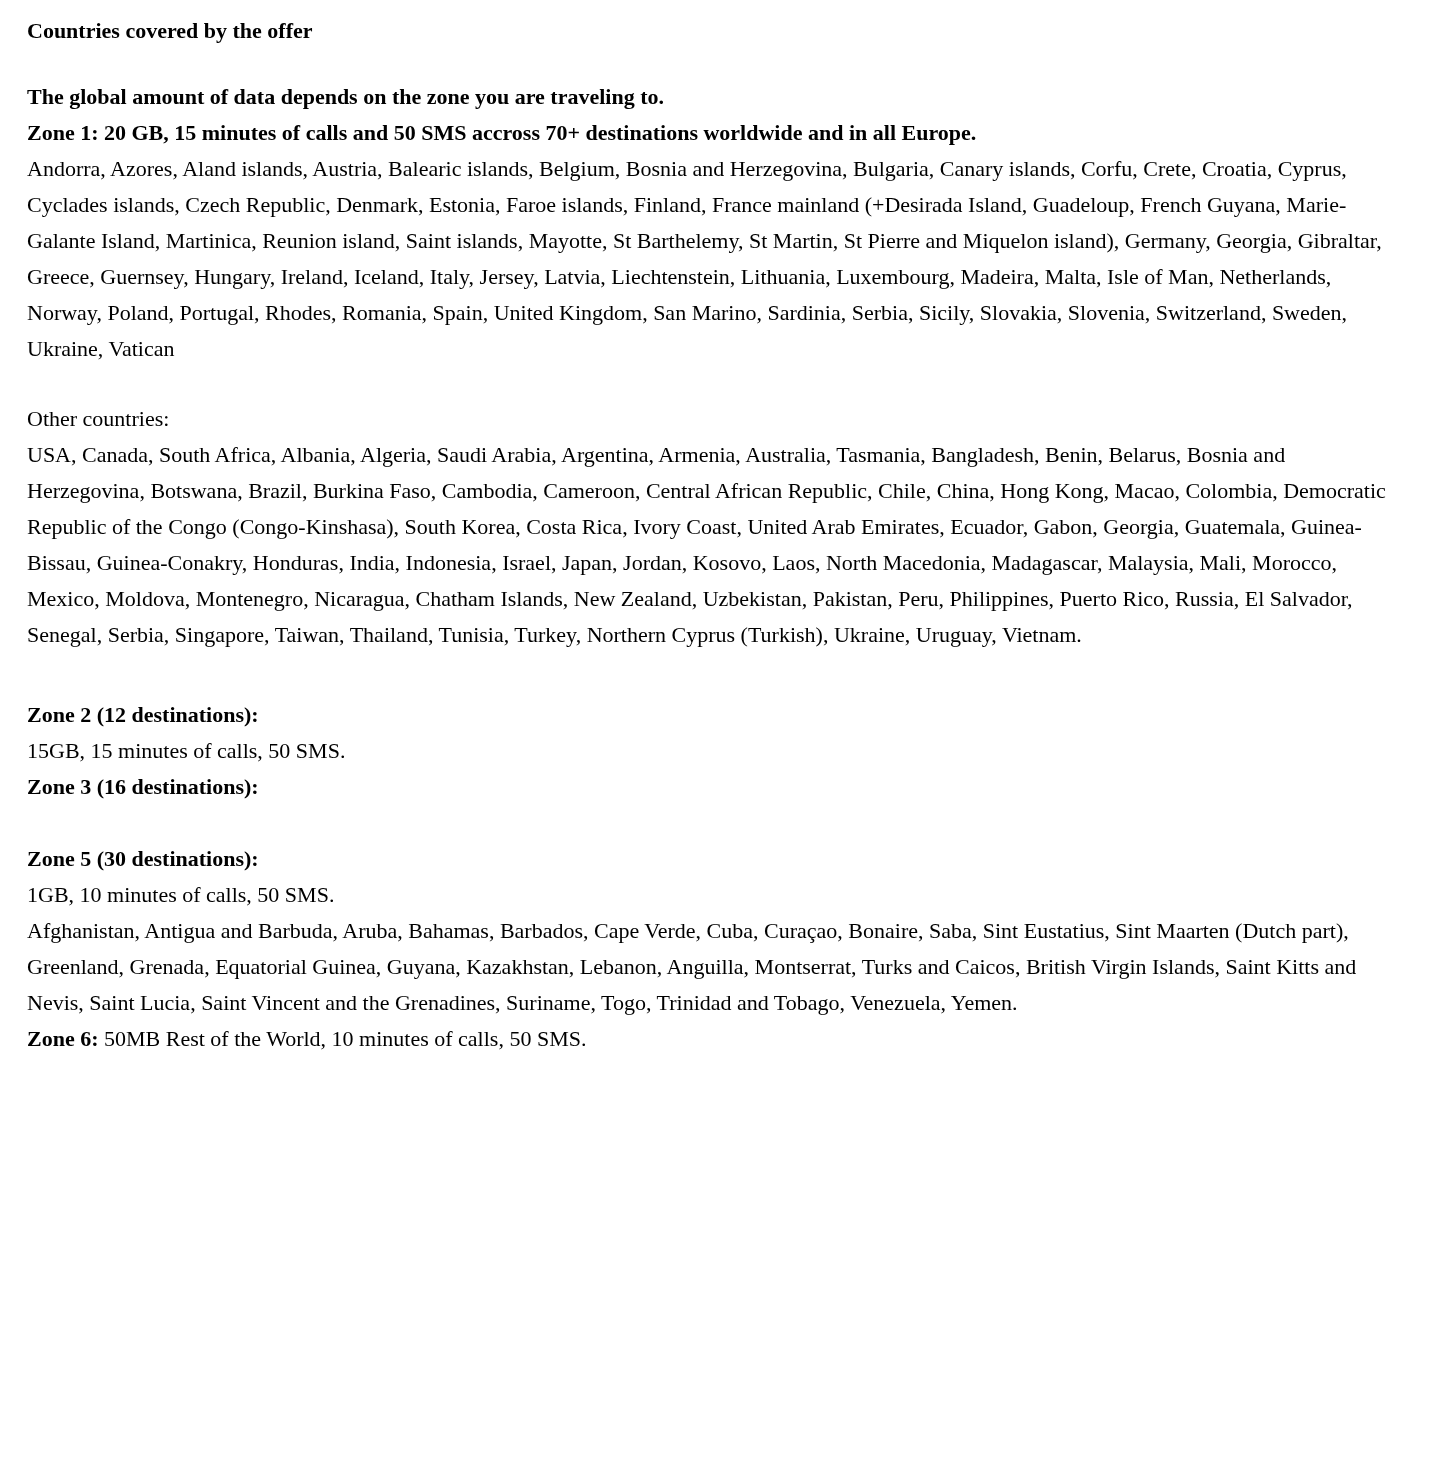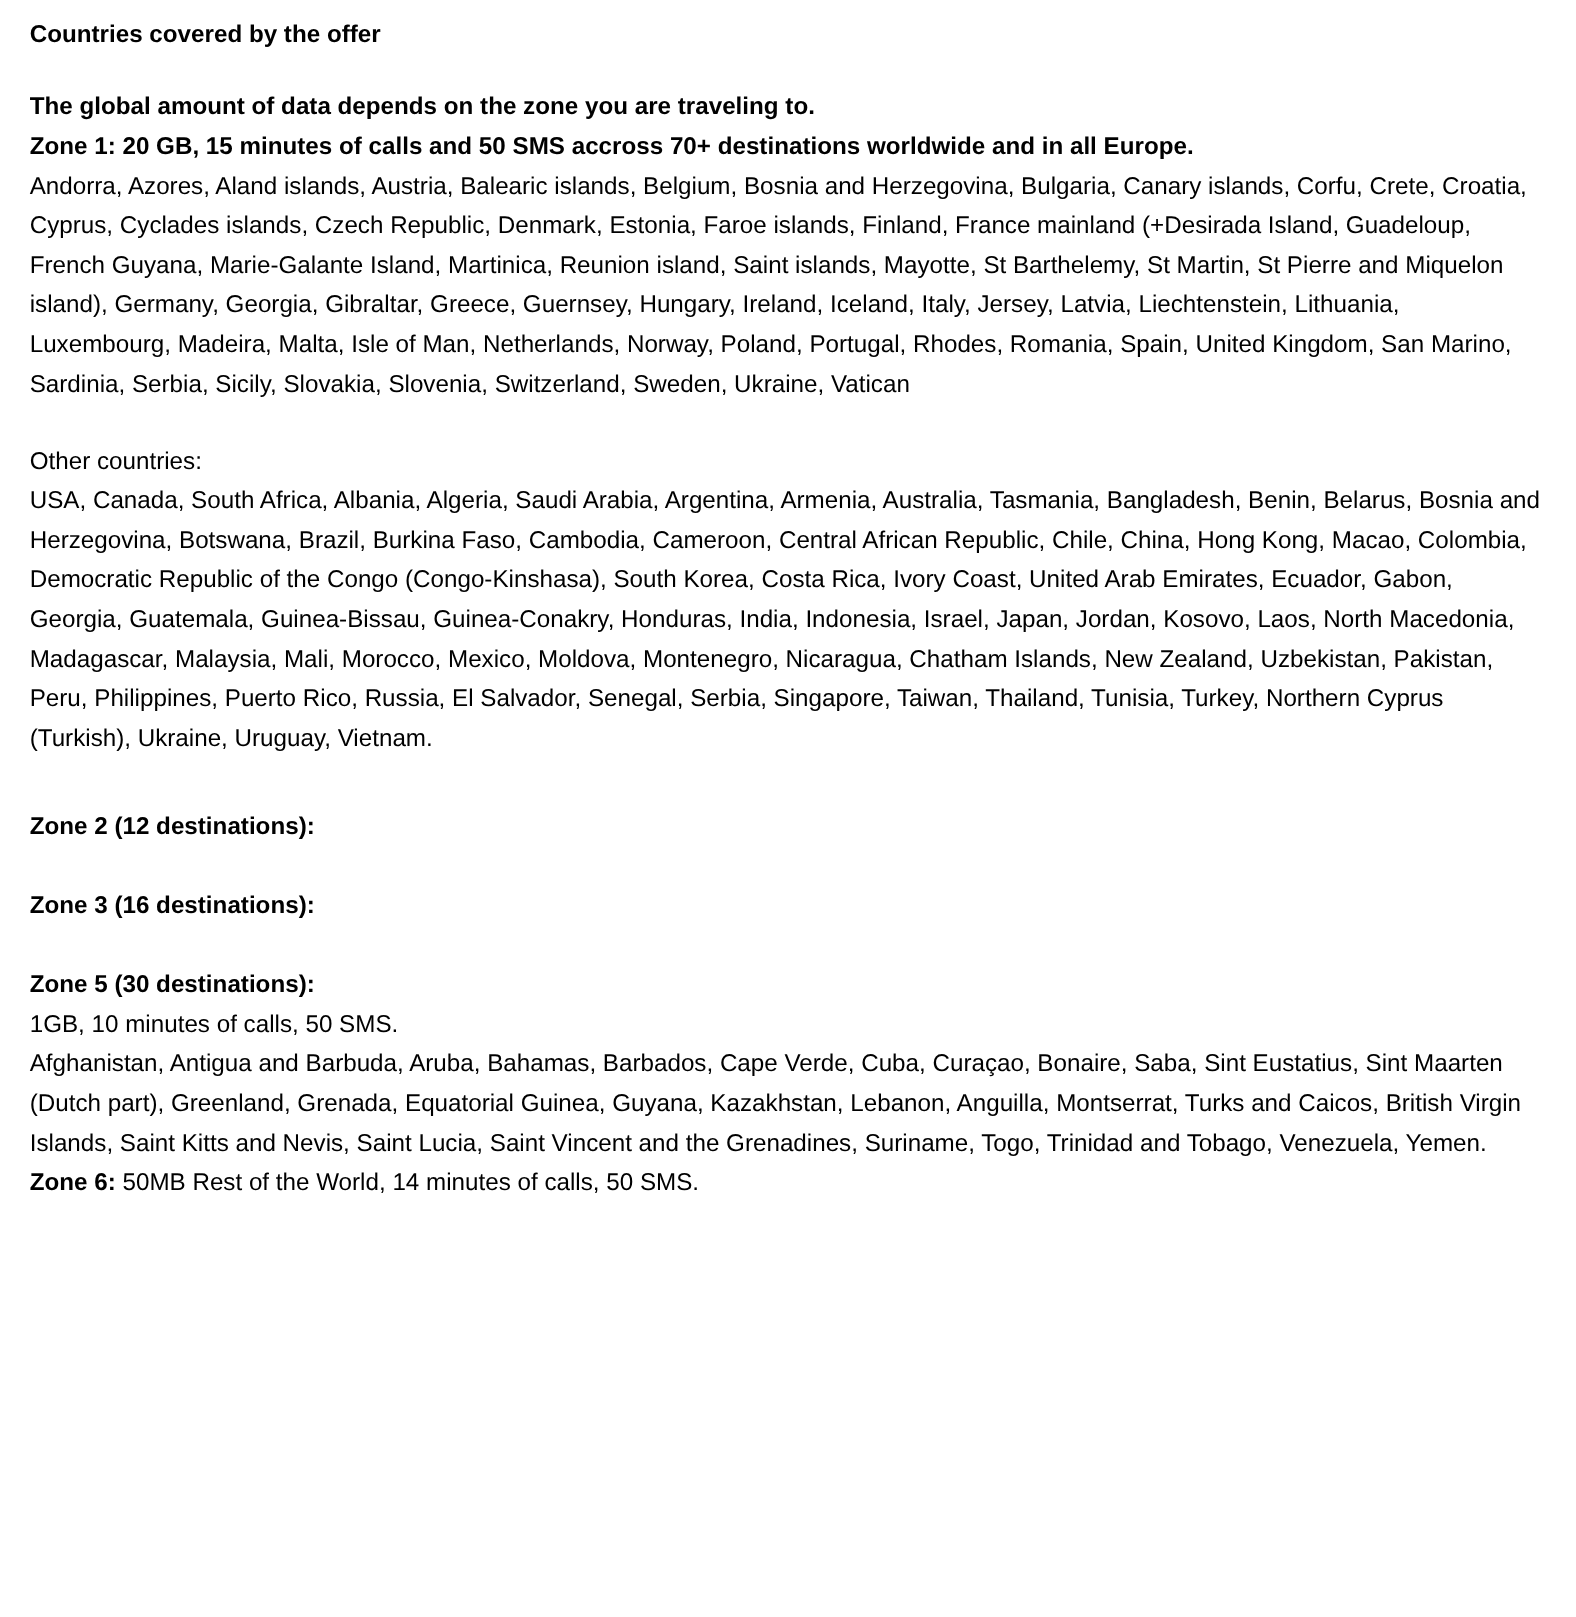--- a/index.html
+++ b/index.html
@@ -10,38 +10,39 @@
     font-family: "Liberation Sans", sans-serif;
     font-size: 22px;
     line-height: 36px;
     -webkit-font-smoothing: antialiased;
   }
   .doc {
     box-sizing: border-box;
     width: 1433px;
     min-height: 1470px;
     padding: 13px 27px 20px 27px;
+    font-family: Liberation Serif, serif;
   }
   p.para {
     margin: 0;
     padding: 0;
   }
   span.run {
     font-weight: 400;
   }
   span.run.bold {
     font-weight: 700;
   }
 </style>
 </head>
 <body style="background: rgb(255, 255, 255); color: rgb(0, 0, 0);">
 
 <main class="doc">
   <div id="doc-body">
       <p class="para"><span class="run bold">Countries covered by the offer</span></p>
       <p class="para" style="margin-top: 30px;"><span class="run bold">The global amount of data depends on the zone you are traveling to.</span><br><span class="run bold">Zone 1: 20 GB, 15 minutes of calls and 50 SMS accross 70+ destinations worldwide and in all Europe.</span><br><span class="run">Andorra, Azores, Aland islands, Austria, Balearic islands, Belgium, Bosnia and Herzegovina, Bulgaria, Canary islands, Corfu, Crete, Croatia, Cyprus, Cyclades islands, Czech Republic, Denmark, Estonia, Faroe islands, Finland, France mainland (+Desirada Island, Guadeloup, French Guyana, Marie-Galante Island, Martinica, Reunion island, Saint islands, Mayotte, St Barthelemy, St Martin, St Pierre and Miquelon island), Germany, Georgia, Gibraltar, Greece, Guernsey, Hungary, Ireland, Iceland, Italy, Jersey, Latvia, Liechtenstein, Lithuania, Luxembourg, Madeira, Malta, Isle of Man, Netherlands, Norway, Poland, Portugal, Rhodes, Romania, Spain, United Kingdom, San Marino, Sardinia, Serbia, Sicily, Slovakia, Slovenia, Switzerland, Sweden, Ukraine, Vatican</span></p>
       <p class="para" style="margin-top: 34px;"><span class="run">Other countries:</span><br><span class="run">USA, Canada, South Africa, Albania, Algeria, Saudi Arabia, Argentina, Armenia, Australia, Tasmania, Bangladesh, Benin, Belarus, Bosnia and Herzegovina, Botswana, Brazil, Burkina Faso, Cambodia, Cameroon, Central African Republic, Chile, China, Hong Kong, Macao, Colombia, Democratic Republic of the Congo (Congo-Kinshasa), South Korea, Costa Rica, Ivory Coast, United Arab Emirates, Ecuador, Gabon, Georgia, Guatemala, Guinea-Bissau, Guinea-Conakry, Honduras, India, Indonesia, Israel, Japan, Jordan, Kosovo, Laos, North Macedonia, Madagascar, Malaysia, Mali, Morocco, Mexico, Moldova, Montenegro, Nicaragua, Chatham Islands, New Zealand, Uzbekistan, Pakistan, Peru, Philippines, Puerto Rico, Russia, El Salvador, Senegal, Serbia, Singapore, Taiwan, Thailand, Tunisia, Turkey, Northern Cyprus (Turkish), Ukraine, Uruguay, Vietnam.</span></p>
-      <p class="para" style="margin-top: 44px;"><span class="run bold">Zone 2 (12 destinations):</span><br><br></p>
+      <p class="para" style="margin-top: 44px;"><span class="run bold">Zone 2 (12 destinations):</span><br><span class="run">15GB, 15 minutes of calls, 50 SMS.</span><br></p>
       <p class="para" style=""><span class="run bold">Zone 3 (16 destinations):</span><br><br></p>
       <p class="para"><span class="run bold">Zone 5 (30 destinations):</span><br><span class="run">1GB, 10 minutes of calls, 50 SMS.</span><br><span class="run">Afghanistan, Antigua and Barbuda, Aruba, Bahamas, Barbados, Cape Verde, Cuba, Curaçao, Bonaire, Saba, Sint Eustatius, Sint Maarten (Dutch part), Greenland, Grenada, Equatorial Guinea, Guyana, Kazakhstan, Lebanon, Anguilla, Montserrat, Turks and Caicos, British Virgin Islands, Saint Kitts and Nevis, Saint Lucia, Saint Vincent and the Grenadines, Suriname, Togo, Trinidad and Tobago, Venezuela, Yemen.</span></p>
-      <p class="para"><span class="run bold">Zone 6:</span><span class="run"> 50MB Rest of the World, 14 minutes of calls, 50 SMS.</span></p>
+      <p class="para"><span class="run bold">Zone 6:</span><span class="run"> 50MB Rest of the World, 10 minutes of calls, 50 SMS.</span></p>
     </div>
 </main>
 
 </body></html>

